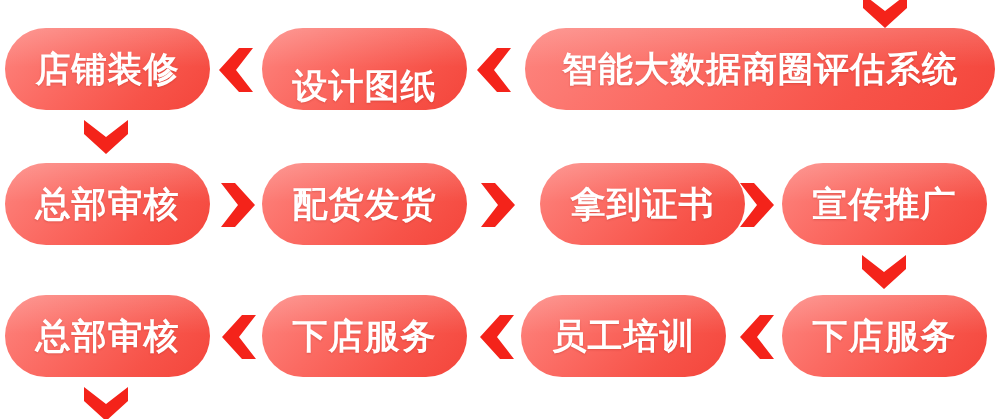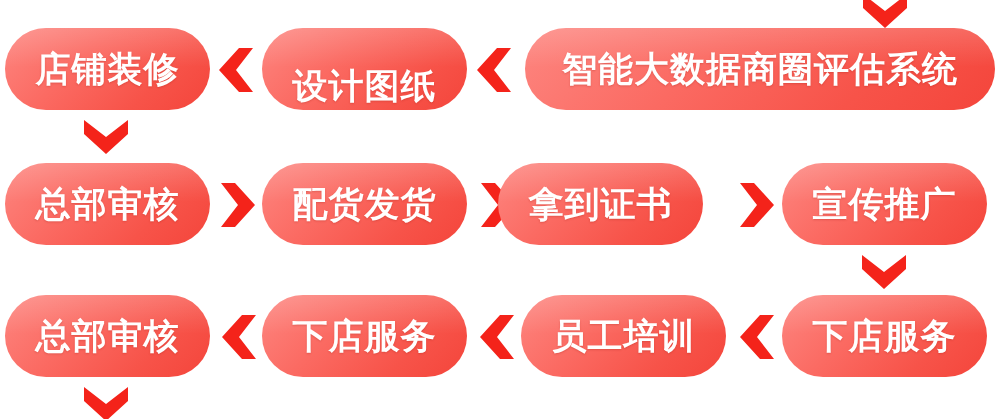--- a/index.html
+++ b/index.html
@@ -129,21 +129,21 @@
   <div class="pill size-std" style="left:262px; top:163px;">
     <span class="pill-label">配货发货</span>
   </div>
 
   <div class="chevron-h" style="left:481px; top:183px;">
     <svg viewBox="0 0 34 44" xmlns="http://www.w3.org/2000/svg" aria-hidden="true">
       <path d="M0 0 L17 22 L0 44 L14 44 L34 22 L14 0 Z" fill="#f4231a"></path>
     </svg>
   </div>
 
-  <div class="pill size-std" style="left:498px; top:163px;">
+  <div class="pill size-std" style="left:540px; top:163px;">
     <span class="pill-label">拿到证书</span>
   </div>
 
   <div class="chevron-h" style="left:740px; top:183px;">
     <svg viewBox="0 0 34 44" xmlns="http://www.w3.org/2000/svg" aria-hidden="true">
       <path d="M0 0 L17 22 L0 44 L14 44 L34 22 L14 0 Z" fill="#f4231a"></path>
     </svg>
   </div>
 
   <div class="pill size-std" style="left:782px; top:163px;">

